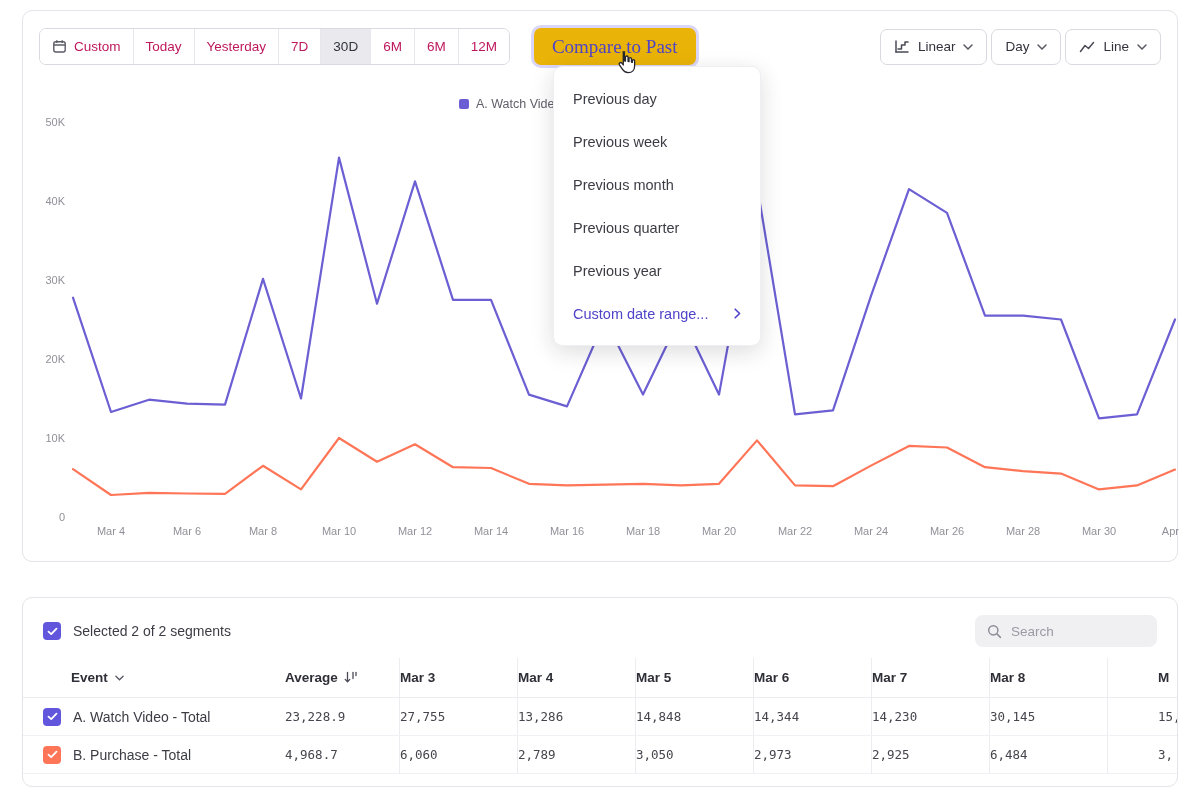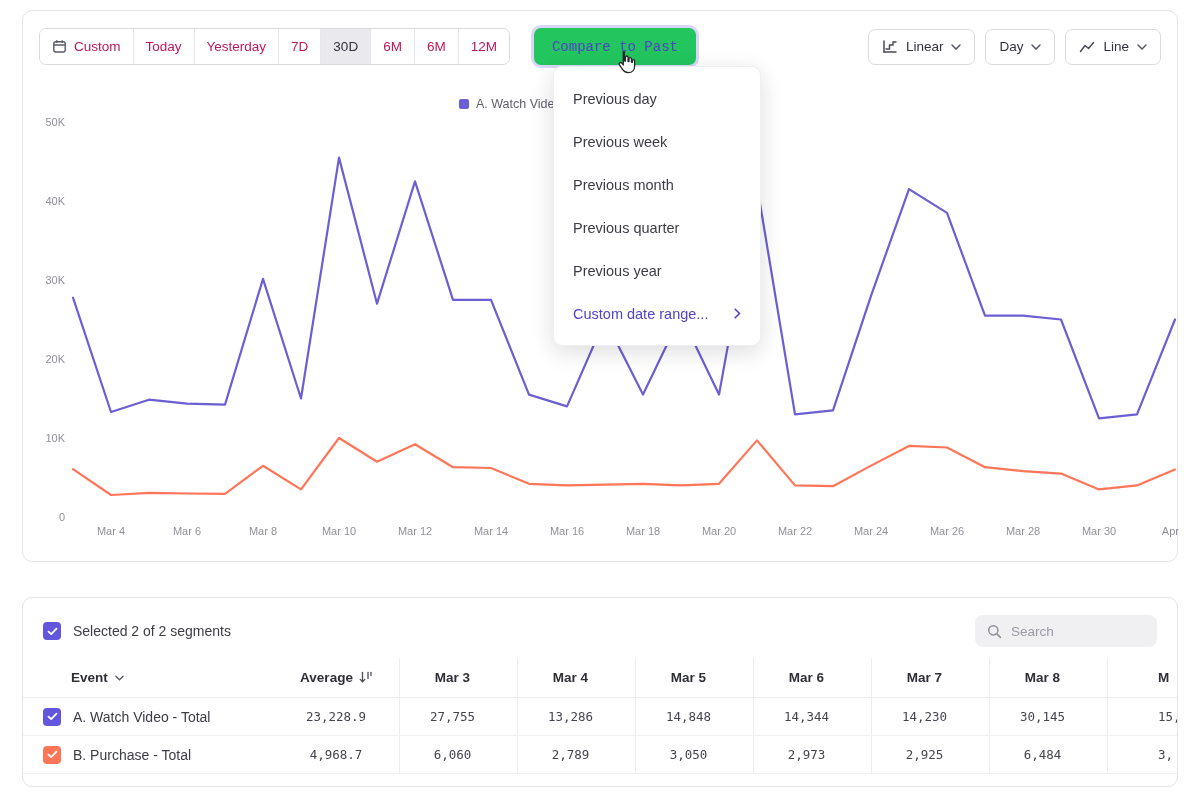--- a/index.html
+++ b/index.html
@@ -31,25 +31,25 @@
   }
   .seg-btn {
     display: flex; align-items: center; gap: 7px; padding: 0 12px;
     font-size: 13.5px; color: #be185d; background: #fff;
     border-left: 1px solid #e6e6ec; cursor: pointer; white-space: nowrap;
   }
   .seg-btn:first-child { border-left: none; }
   .seg-btn.selected { background: #e9e9ee; color: #32323c; }
   .compare-btn {
     margin-left: 24px; height: 37px; padding: 0 18px;
-    border: none; border-radius: 7px; background: #22c55e; color: #4f43c8;
-    font-size: 14px; font-family: Liberation Mono, monospace; cursor: pointer;
+    border: none; border-radius: 7px; background: #eab308; color: #4f43c8;
+    font-size: 19px; font-family: Liberation Serif, serif; cursor: pointer;
     box-shadow: 0 0 0 3px rgba(111,98,230,.26);
   }
-  .right-group { margin-left: auto; display: flex; gap: 10px; }
+  .right-group { margin-left: auto; display: flex; gap: 4px; }
   .ctl-btn {
     display: flex; align-items: center; gap: 8px; height: 36px; padding: 0 13px;
     border: 1px solid #d9d9e0; border-radius: 7px; background: #fff;
     font-size: 13.5px; color: #32323c; font-family: inherit; cursor: pointer; white-space: nowrap;
   }
   .icon { display: inline-flex; flex: none; }
 
   
   #chart-svg { position: absolute; left: 0; top: 0; z-index: 0; }
   .tick { fill: #90909a; font-size: 11px; font-family: "Liberation Sans", sans-serif; }
@@ -94,21 +94,21 @@
     font-size: 13.5px; font-family: inherit; color: #3c3c45;
   }
   .search input::placeholder { color: #9a9aa4; }
 
   .trow { display: grid; grid-template-columns: 262px 114px repeat(6,118px) 118px; align-items: stretch; }
   .thead { height: 40px; border-bottom: 1px solid #ececf1; }
   .tbody-row { height: 38px; border-bottom: 1px solid #f1f1f5; }
   .cell { display: flex; align-items: center; min-width: 0; }
   .c-event { padding-left: 20px; gap: 12px; }
   .c-event.th { padding-left: 48px; gap: 7px; }
-  .c-avg, .c-date { justify-content: center; padding-right: 12px; }
+  .c-avg, .c-date { justify-content: flex-start; padding-right: 12px; }
   .c-date, .c-clip { border-left: 1px solid #ececf1; }
   .c-clip { justify-content: flex-start; padding-left: 50px; }
   .th { font-size: 13.5px; font-weight: 700; color: #2f2f38; }
   .th.c-avg { gap: 6px; }
   .num { font-family: "DejaVu Sans Mono", monospace; font-size: 12.5px; color: #45454e; }
   .row-label { font-size: 14px; color: #3c3c45; white-space: nowrap; }
 </style>
 </head>
 <body>
 

